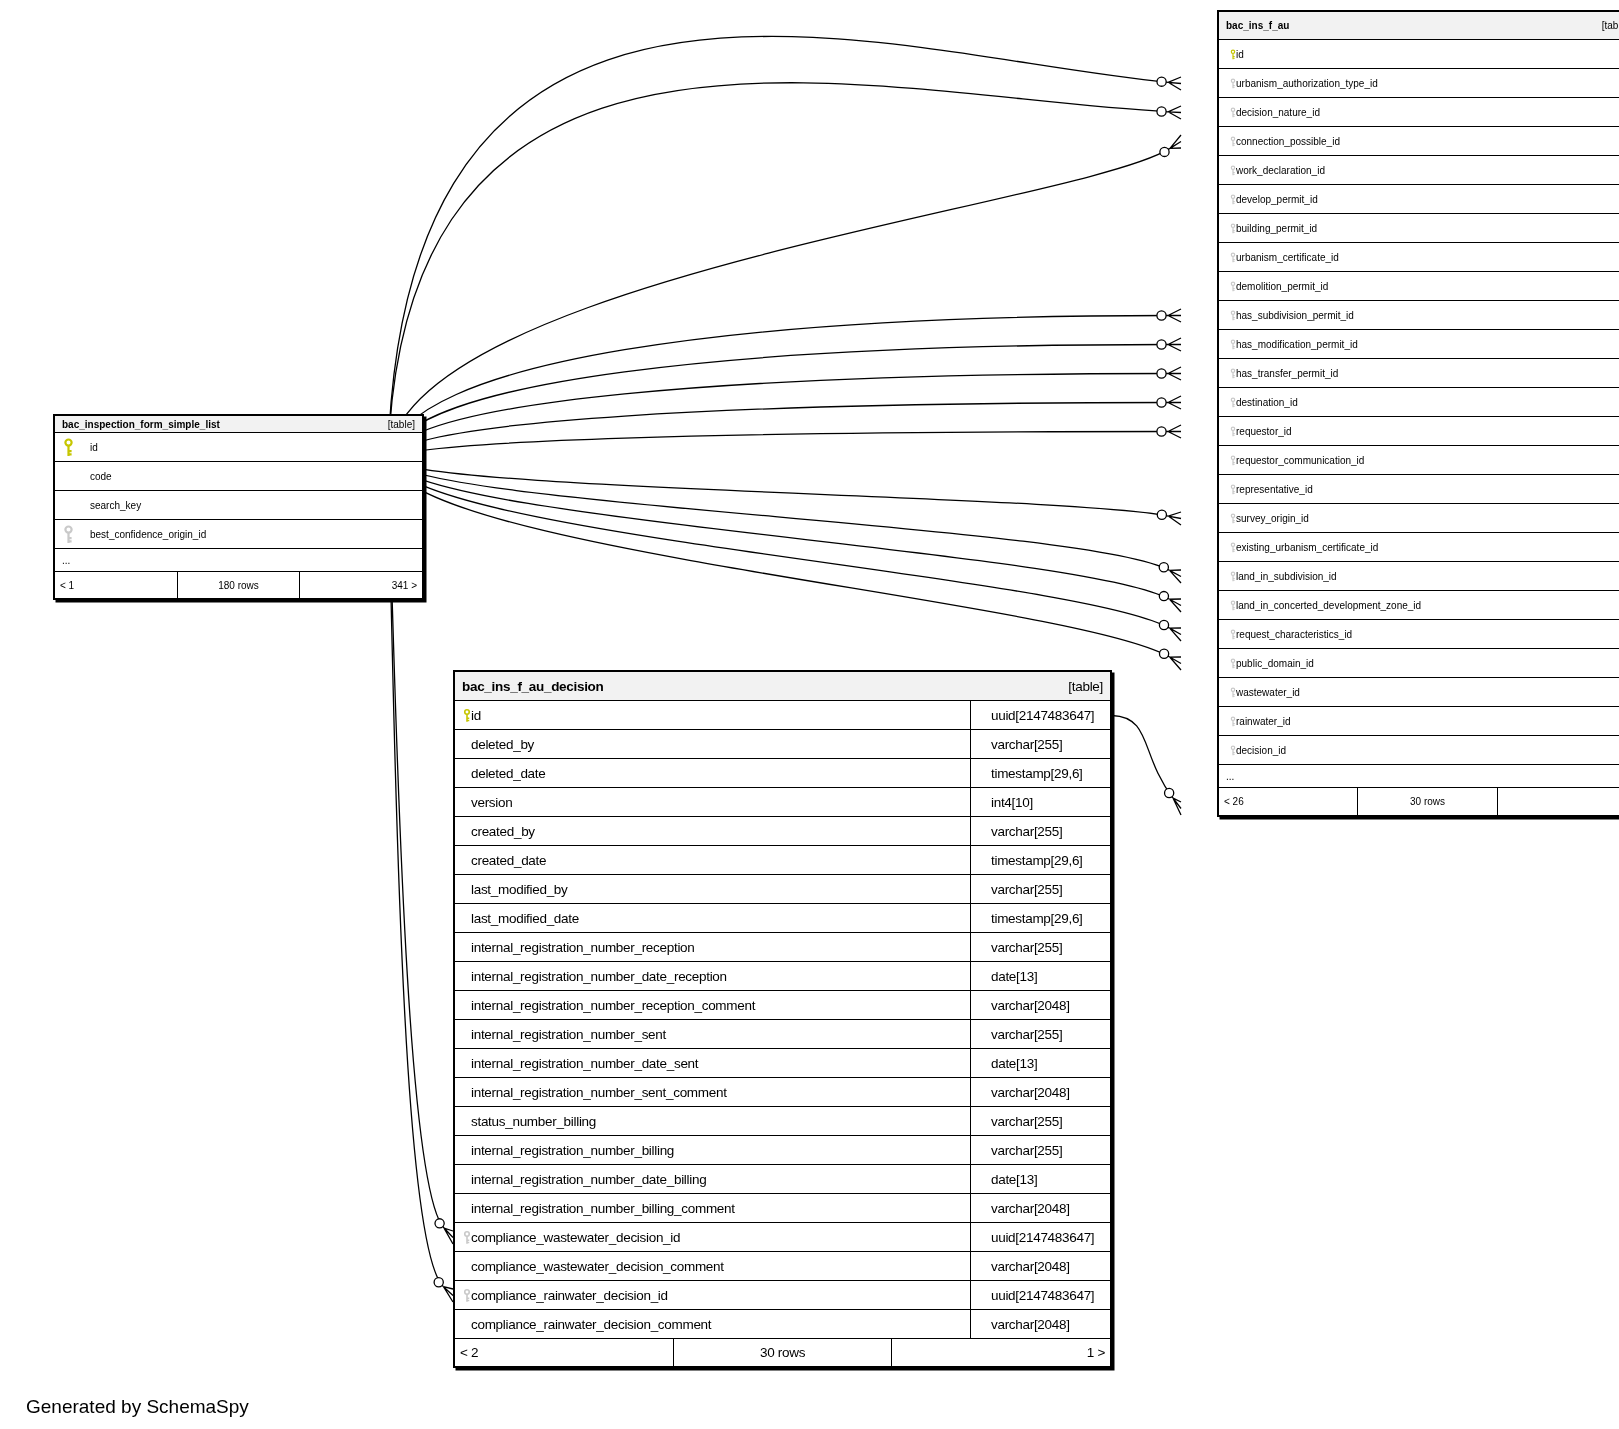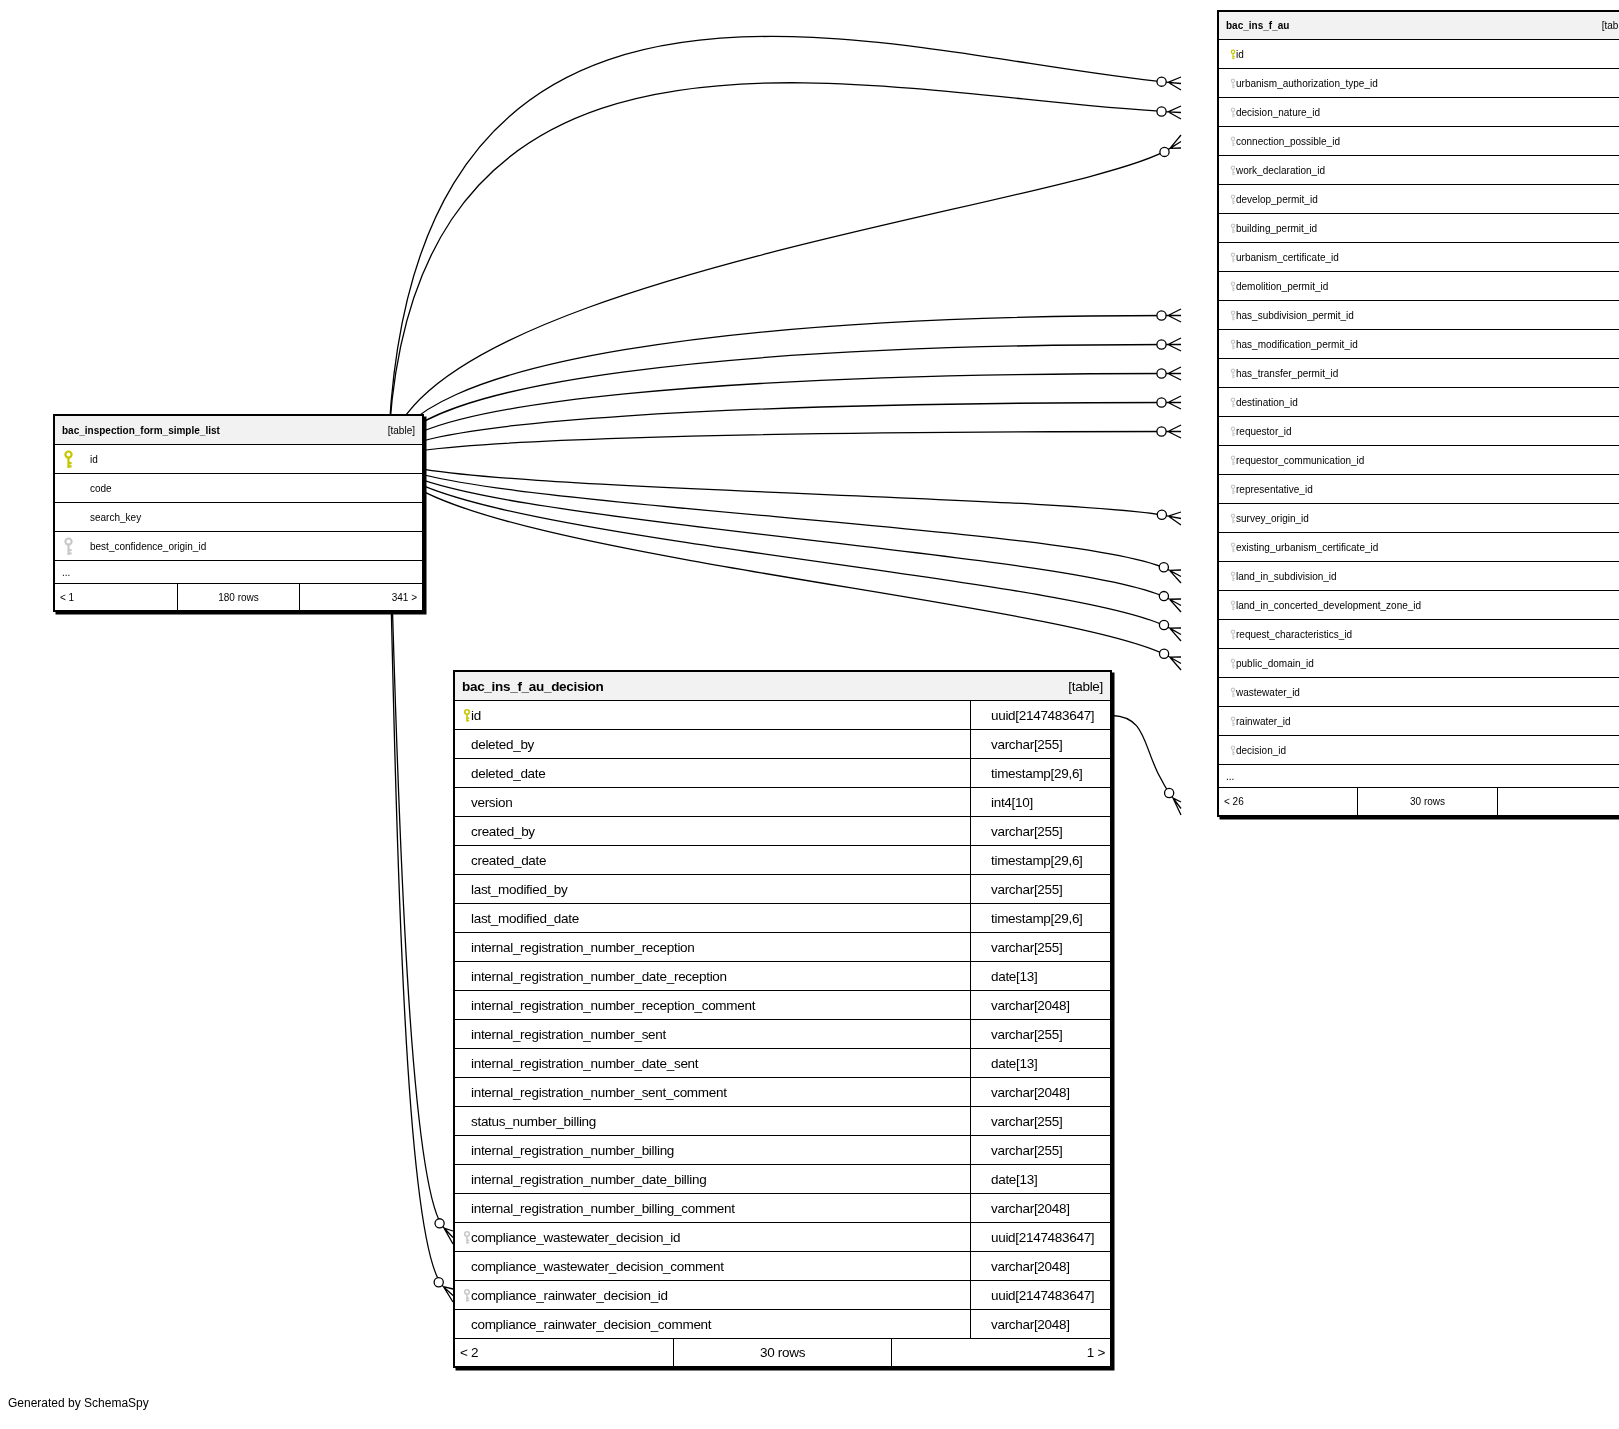--- a/index.html
+++ b/index.html
@@ -21,21 +21,21 @@
   .ctype{margin-left:auto;align-self:stretch;display:flex;align-items:center;
          border-left:1.5px solid #000;padding-left:20px;box-sizing:border-box;
          white-space:nowrap;flex:none;}
   .tellipsis{display:flex;align-items:center;border-bottom:1.5px solid #000;
              padding-left:7px;box-sizing:border-box;}
   .tfoot{display:flex;box-sizing:border-box;}
   .tfoot span{flex:1;display:flex;align-items:center;padding:0 5px;
               box-sizing:border-box;white-space:nowrap;}
   .tfoot .fc{justify-content:center;border-left:1.5px solid #000;}
   .tfoot .fr{justify-content:flex-end;border-left:1.5px solid #000;}
-  #note{position:absolute;left:8px;top:1396px;font-size:12px;z-index:1;}
+  #note{position:absolute;left:26px;top:1396px;font-size:19px;z-index:1;}
 </style>
 </head>
 <body>
 
 <svg id="wires" width="1619" height="1429">
     <path d="M388,459.5 C402,-120 880,55 1168.0578844465917,82.27458374328195" fill="none" stroke="#000" stroke-width="1.3"></path>
     <path d="M1168.0578844465917,82.27458374328195 L1181,77 M1168.0578844465917,82.27458374328195 L1181,83.5 M1168.0578844465917,82.27458374328195 L1181,90" fill="none" stroke="#000" stroke-width="1.3"></path>
     <path d="M388,459.5 C402,-40 860,95 1168.0192758094588,111.79232812045336" fill="none" stroke="#000" stroke-width="1.3"></path>
     <path d="M1168.0192758094588,111.79232812045336 L1181,106 M1168.0192758094588,111.79232812045336 L1181,112.5 M1168.0192758094588,111.79232812045336 L1181,119" fill="none" stroke="#000" stroke-width="1.3"></path>
     <path d="M388,459.5 C402,280 1080,205 1169.994426278338,148.41934585470815" fill="none" stroke="#000" stroke-width="1.3"></path>
@@ -78,21 +78,21 @@
     <circle cx="1163.8164654121606" cy="567.281749674232" r="4.6" fill="#fff" stroke="#000" stroke-width="1.3"></circle>
     <circle cx="1163.9102185330462" cy="596.1090804810303" r="4.6" fill="#fff" stroke="#000" stroke-width="1.3"></circle>
     <circle cx="1163.9957155436064" cy="624.9551422155148" r="4.6" fill="#fff" stroke="#000" stroke-width="1.3"></circle>
     <circle cx="1164.0739526245852" cy="653.8170810059563" r="4.6" fill="#fff" stroke="#000" stroke-width="1.3"></circle>
     <circle cx="439.5889793657397" cy="1223.3439226638363" r="4.6" fill="#fff" stroke="#000" stroke-width="1.3"></circle>
     <circle cx="438.71052691328714" cy="1282.2312035623381" r="4.6" fill="#fff" stroke="#000" stroke-width="1.3"></circle>
     <circle cx="1169.1386218860953" cy="793.0223480708804" r="4.6" fill="#fff" stroke="#000" stroke-width="1.3"></circle>
   </svg>
 <div id="diagram">
     <div class="tbl t-normal" style="left: 17px; top: 414px; width: 371px;">
-      <div class="thead" style="height:29px">
+      <div class="thead" style="height:17px">
         <span class="tname">bac_inspection_form_simple_list</span>
         <span class="tbadge">[table]</span>
       </div>
       <div class="trow" style="height:29px">
         <span class="kslot" style="width:35px;padding-left:8px">
           <svg width="11" height="19" viewBox="0 0 11 19">
             <circle cx="5.5" cy="4.6" r="3.1" fill="none" stroke="#c6c600" stroke-width="2.2"></circle>
             <path d="M5.5 7.7 V18 M5.5 13.2 H8.6 M5.5 16.4 H8.6" stroke="#c6c600" stroke-width="2.2" fill="none"></path>
           </svg>
         </span>

